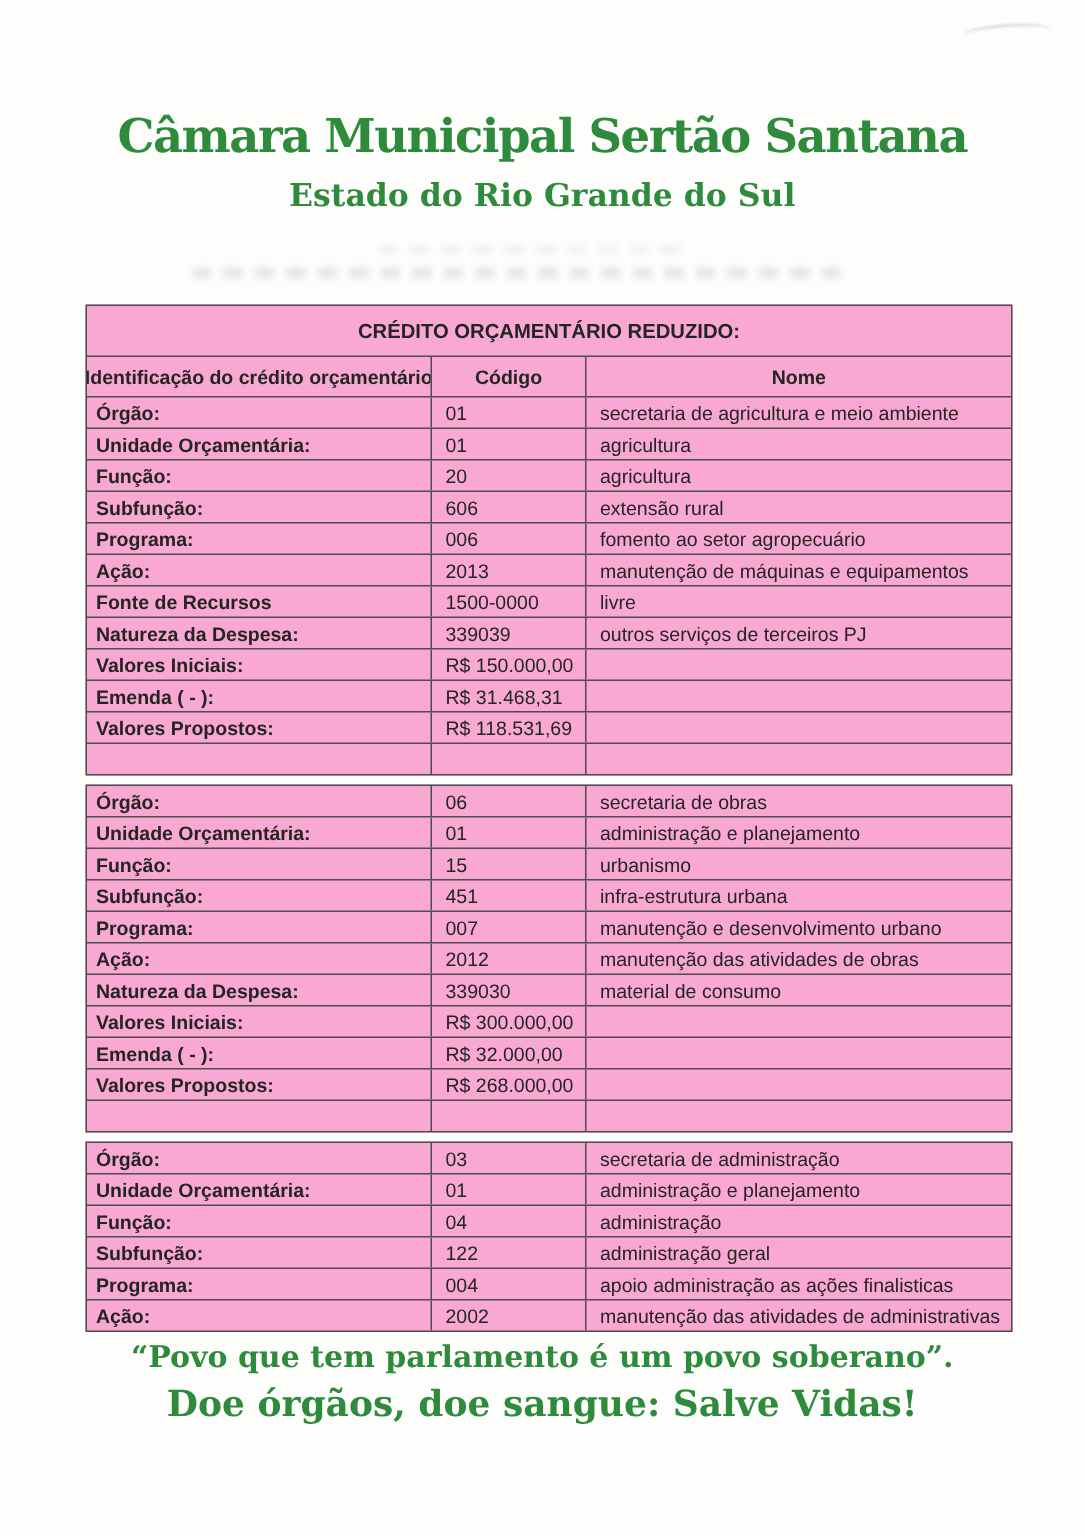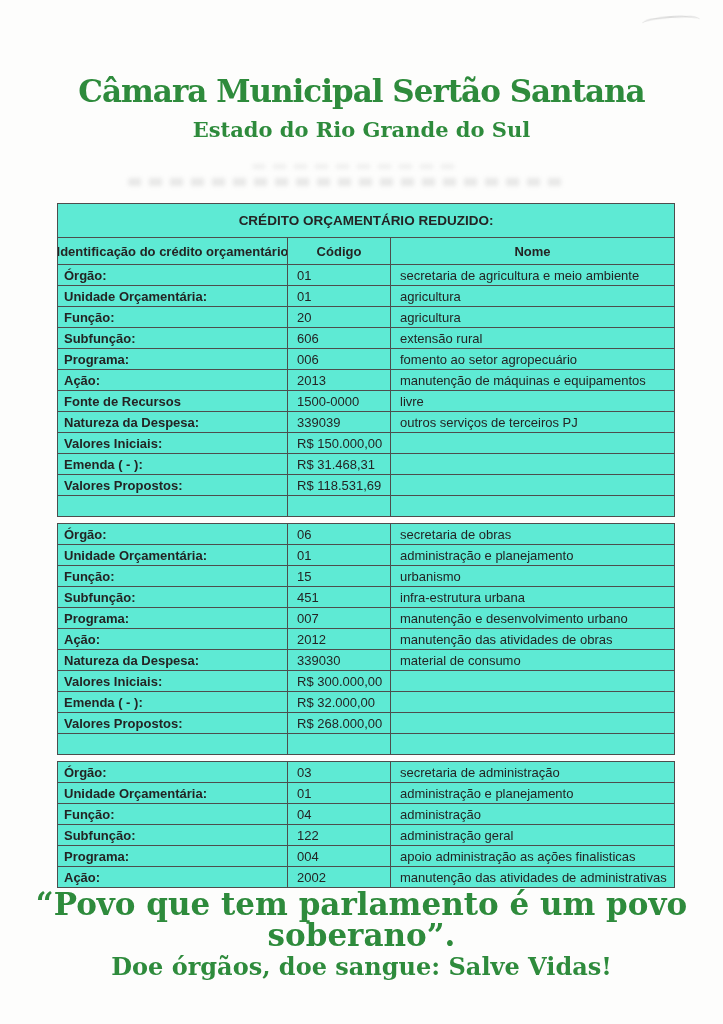--- a/index.html
+++ b/index.html
@@ -43,21 +43,21 @@
     border-top:2px solid #c2c2c2; border-radius:50%;
     transform:rotate(-4deg); opacity:.55; filter:blur(.7px);
   }
   
   .budget-table{
     position:absolute; left:57px; top:203px; width:618px;
     font-size:13px; color:#242424;
   }
   .tbl-section{
     border:1px solid #4d4d4d;
-    background:#5eead4;
+    background:#f9a8d4;
     box-sizing:border-box;
   }
   .tbl-section + .tbl-section{margin-top:6px;}
   .tbl-section > div + div{border-top:1px solid #4d4d4d;}
   .tbl-title{
     height:33px; line-height:33px;
     text-align:center; font-weight:bold; font-size:13.5px;
   }
   .row{display:flex; align-items:center; min-height:20px;}
   .data-row{height:20px;}
@@ -69,21 +69,21 @@
   .c3{flex:1; padding-left:9px;}
   .hd .c1,.hd .c2,.hd .c3{justify-content:center; padding-left:0; text-align:center;}
   .lab{font-weight:bold;}
   
   .doc-footer{
     position:absolute; top:889px; left:0; width:723px;
     text-align:center; color:var(--accent,#2e8b3c);
     font-family:"DejaVu Serif", serif;
     font-weight:bold;
   }
-  .quote-1{font-size:31px; line-height:31px;}
+  .quote-1{font-size:20px; line-height:31px;}
   .quote-2{font-size:24px; line-height:31px;}
 </style>
 </head>
 <body>
 
 <div class="pencil-mark"></div>
 <div class="ghost ghost-2"></div>
 <div class="ghost ghost-1"></div>
 
 <div class="doc-header">

